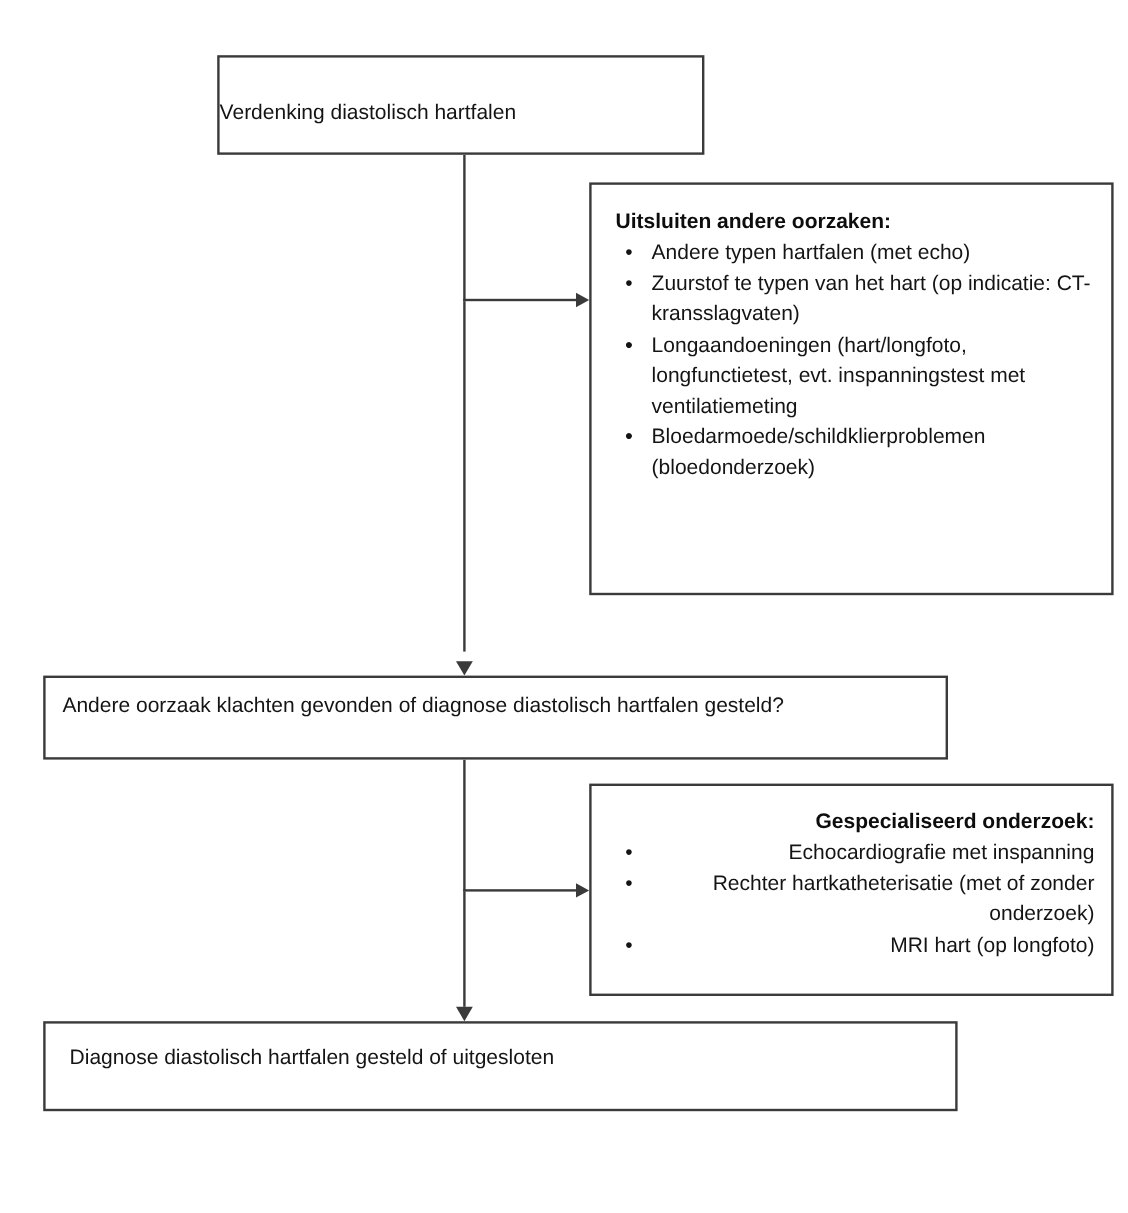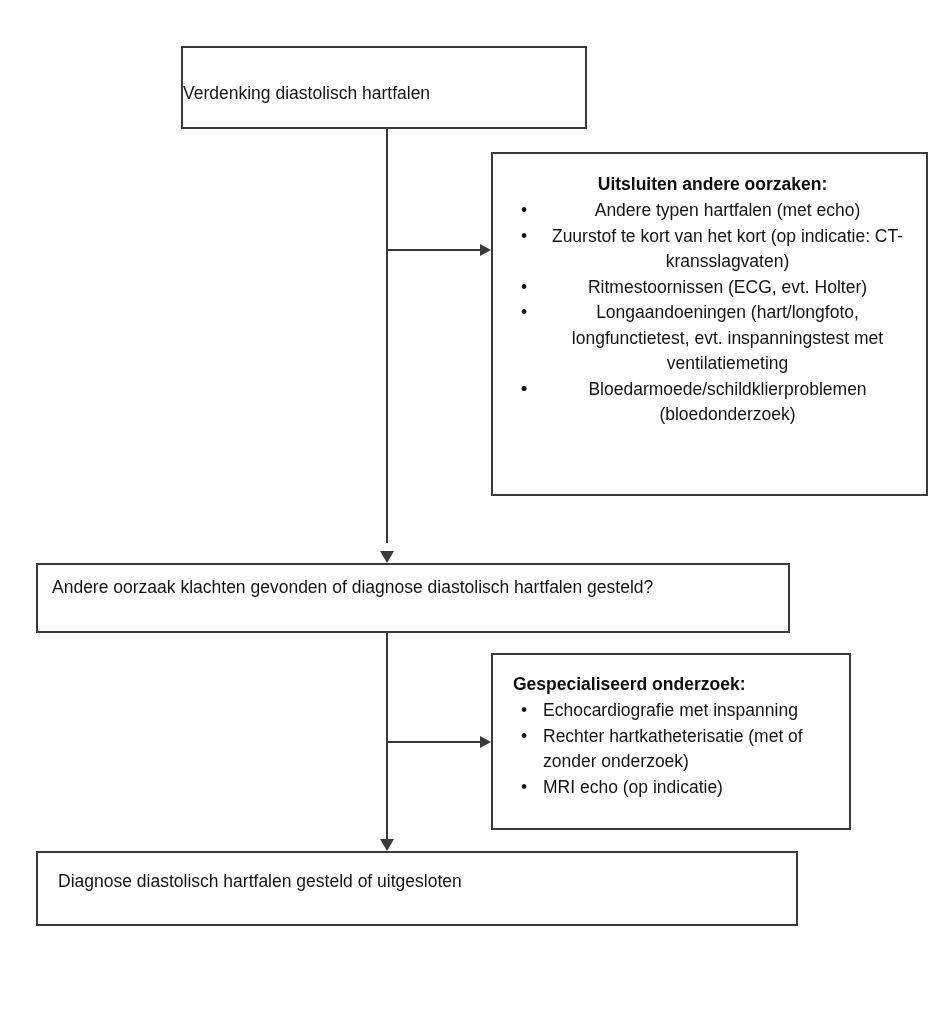--- a/index.html
+++ b/index.html
@@ -45,40 +45,40 @@
     text-align: left;
   }
 
   
   #box-exclude {
     left: 491px;
     top: 152px;
     width: 437px;
     height: 344px;
     padding: 18px 14px 0 16px;
-    text-align: center;
   }
   
   #box-question {
     left: 36px;
     top: 563px;
     width: 754px;
     height: 70px;
     padding: 9px 0 12px 14px;
   }
   #box-question .node-text {
     line-height: 26px;
   }
   
   #box-specialised {
     left: 491px;
     top: 653px;
-    width: 360px;
+    width: 437px;
     height: 177px;
     padding: 17px 14px 0 16px;
+    text-align: right;
   }
   
   #box-conclusion {
     left: 36px;
     top: 851px;
     width: 762px;
     height: 75px;
     padding: 16px 0 12px 20px;
   }
 
@@ -170,25 +170,24 @@
 
   <div class="node" id="box-exclude">
     <div class="list-title">Uitsluiten andere oorzaken:</div>
     <ul class="bullets">
       <li>
         <span class="bullet-dot">•</span>
         <span>Andere typen hartfalen (met echo)</span>
       </li>
       <li>
         <span class="bullet-dot">•</span>
-        <span>Zuurstof te kort van het kort (op indicatie: CT-kransslagvaten)</span>
-      </li>
-      <li>
-        <span class="bullet-dot">•</span>
-        <span>Ritmestoornissen (ECG, evt. Holter)</span>
+        <span>Zuurstof te typen van het hart (op indicatie: CT-kransslagvaten)</span>
+      </li>
+      <li>
+        <span class="bullet-dot">•</span>
       </li>
       <li>
         <span class="bullet-dot">•</span>
         <span>Longaandoeningen (hart/longfoto, longfunctietest, evt. inspanningstest met ventilatiemeting</span>
       </li>
       <li>
         <span class="bullet-dot">•</span>
       </li>
       <li>
         <span class="bullet-dot">•</span>
@@ -207,21 +206,21 @@
       <li>
         <span class="bullet-dot">•</span>
         <span>Echocardiografie met inspanning</span>
       </li>
       <li>
         <span class="bullet-dot">•</span>
         <span>Rechter hartkatheterisatie (met of zonder onderzoek)</span>
       </li>
       <li>
         <span class="bullet-dot">•</span>
-        <span>MRI echo (op indicatie)</span>
+        <span>MRI hart (op longfoto)</span>
       </li>
     </ul>
   </div>
 
   <div class="node" id="box-conclusion">
     <div class="node-text">Diagnose diastolisch hartfalen gesteld of uitgesloten</div>
   </div>
 
 </div>
 

